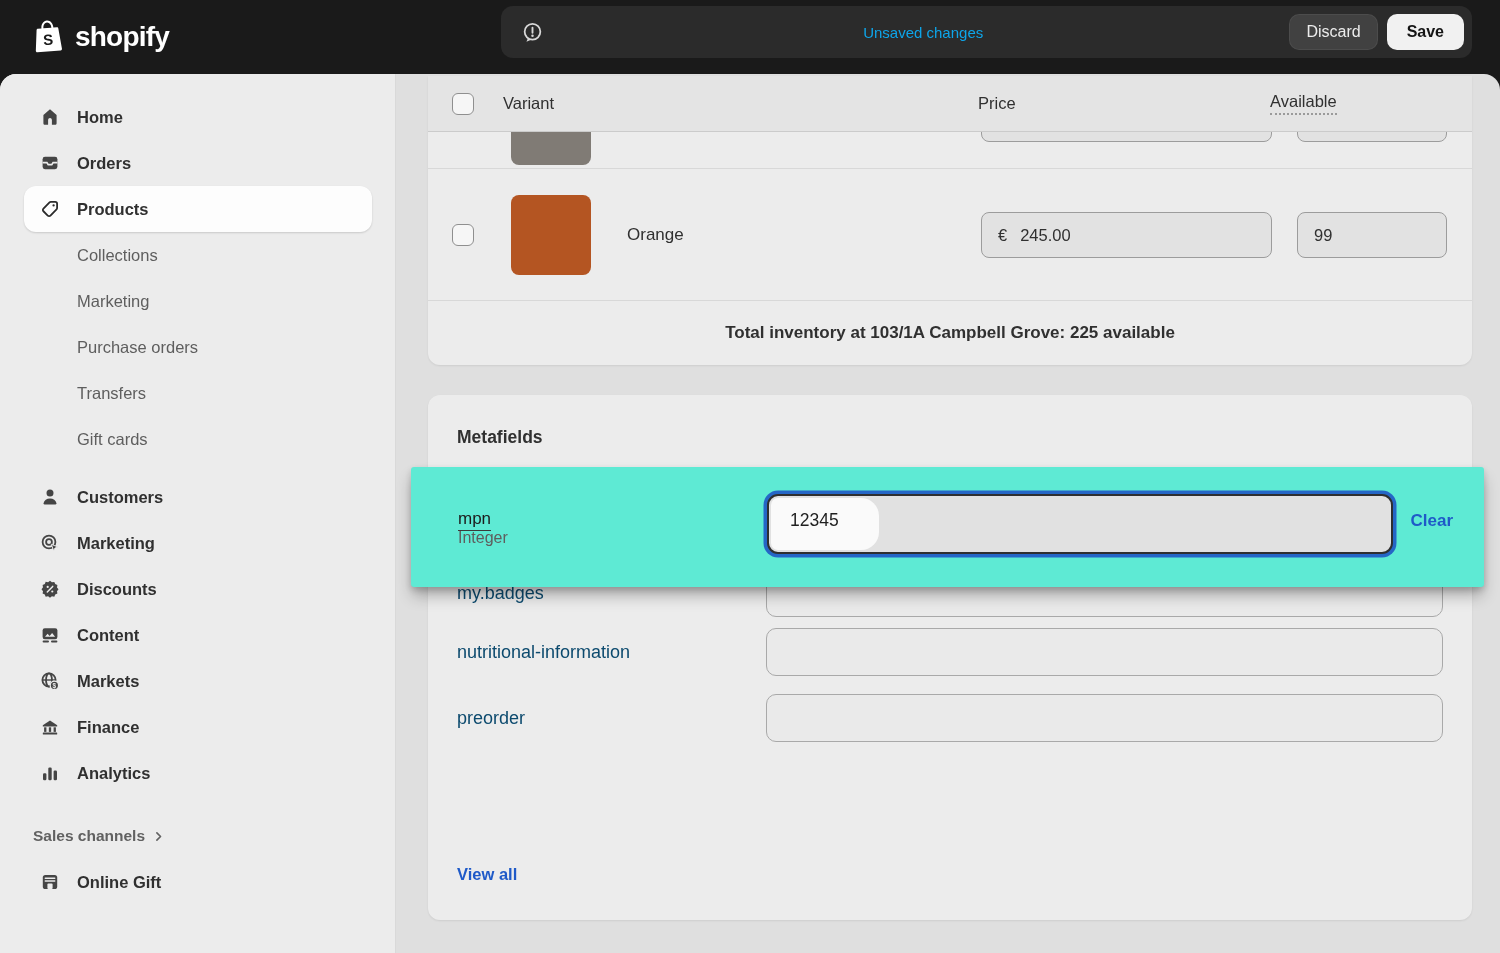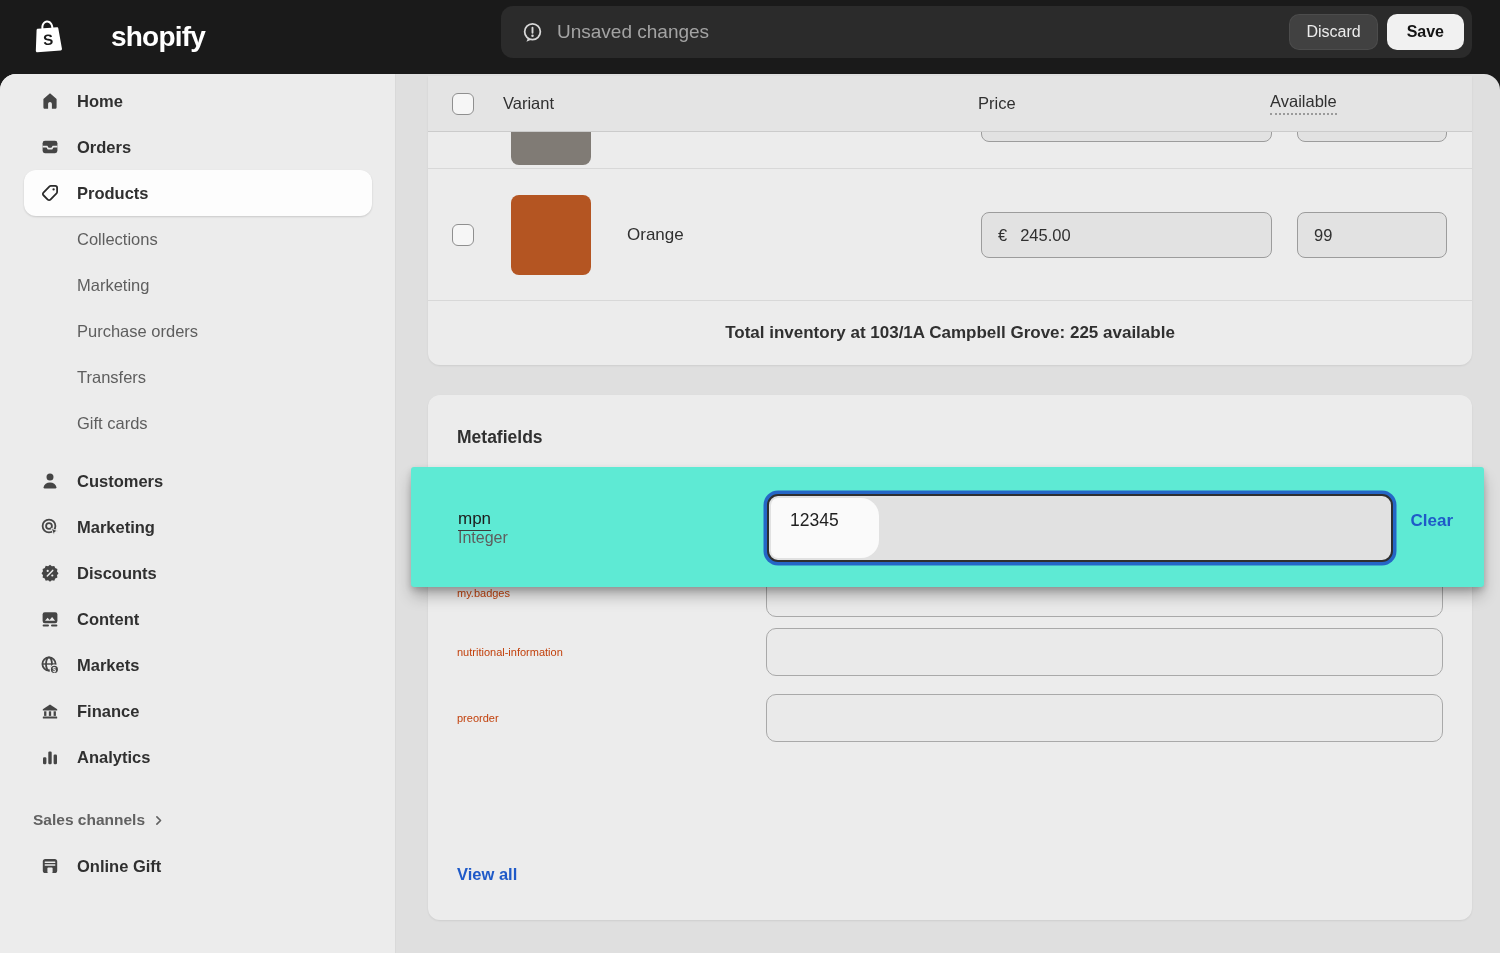--- a/index.html
+++ b/index.html
@@ -3,32 +3,32 @@
 <meta charset="utf-8">
 <style>
   * { margin:0; padding:0; box-sizing:border-box; }
   html,body { width:1500px; height:953px; overflow:hidden; }
   body { font-family:"Liberation Sans","DejaVu Sans",sans-serif; background:#1a1a1a; position:relative; color:#303030; }
 
   
   .topbar { position:absolute; top:0; left:0; right:0; height:74px; background:#1a1a1a; }
   .brand { position:absolute; left:30px; top:0; height:74px; display:flex; align-items:center; gap:9px; }
   .brand svg { display:block; }
-  .brand-word { color:#ffffff; font-size:28px; font-weight:700; letter-spacing:-0.8px;margin-left:36px; }
+  .brand-word { color:#ffffff; font-size:28px; font-weight:700; letter-spacing:-0.8px; }
   .savebar { position:absolute; left:501px; right:28px; top:6px; height:52px; background:#2b2b2b; border-radius:12px; display:flex; align-items:center; padding:0 8px 0 20px; }
-  .savebar-msg { color:#a3a3a3; font-size:19px; margin-left:13px; flex:1; }
+  .savebar-msg { color:#0ea5e9; font-size:15px; margin-left:13px; flex:1;text-align:center; }
   .btn { border-radius:10px; height:36px; display:flex; align-items:center; padding:12px 17px; font-size:16px; cursor:pointer; }
   .btn-discard { background:#414141; color:#ececec; margin-right:9px; box-shadow:inset 0 0 0 1px rgba(255,255,255,0.06); }
   .btn-save { background:#f1f1f1; color:#141414; font-weight:700; padding:0 20px; }
 
   
   .frame { position:absolute; top:74px; left:0; right:0; bottom:0; background:#dfdfdf; border-radius:16px 16px 0 0; overflow:hidden; }
 
   
-  .sidebar { position:absolute; left:0; top:0; bottom:0; width:396px; background:#ececec; border-right:1px solid rgba(0,0,0,0.08); padding-top:4px; }
+  .sidebar { position:absolute; left:0; top:0; bottom:0; width:396px; background:#ececec; border-right:1px solid rgba(0,0,0,0.08); padding-top:20px; }
   .nav-item { width:348px; margin-left:24px; height:46px; border-radius:12px; display:flex; align-items:center; padding-left:16px; cursor:pointer; }
   .nav-item .nav-icon { width:20px; height:20px; margin-right:17px; flex:0 0 20px; }
   .nav-item .nav-label { font-size:16.5px; font-weight:700; color:#303030; }
   .nav-item.sub { padding-left:53px; }
   .nav-item.sub .nav-label { font-weight:400; color:#5e5e5e; }
   .nav-item.selected { background:#fdfdfd; box-shadow:0 1px 2px rgba(0,0,0,0.15); }
   .nav-gap-sm { height:12px; } .nav-gap-md { height:17px; }
   .nav-heading { height:46px; margin-left:33px; display:flex; align-items:center; gap:7px; color:#616161; font-size:15.5px; font-weight:700; cursor:pointer; }
 
   
@@ -56,29 +56,29 @@
   .cell-input { position:absolute; top:43px; height:46px; background:#e2e2e2; border:1px solid #9c9c9c; border-radius:8px; display:flex; align-items:center; padding:0 16px; font-size:16.5px; color:#303030; cursor:text; }
   .cell-input.cprice { left:553px; width:291px; }
   .cell-input.cprice .cur { margin-right:13px; }
   .cell-input.cavail { left:869px; width:150px; }
   .vt-total { height:64px; display:flex; align-items:center; justify-content:center; font-size:17px; font-weight:700; color:#303030; }
 
   
   .metafields-card { top:321px; height:525px; border-radius:12px; }
   .mf-title { position:absolute; left:29px; top:32px; font-size:17.5px; font-weight:700; }
   .mf-row { position:absolute; left:0; right:0; height:48px; }
-  .mf-row .mf-label { position:absolute; left:29px; top:0; height:48px; display:flex; align-items:center; font-size:11px; color:#c2410c;text-align:center; }
+  .mf-row .mf-label { position:absolute; left:29px; top:0; height:48px; display:flex; align-items:center; font-size:18px; color:#0c4a6e;text-align:center; }
   .mf-row .mf-field { position:absolute; left:338px; right:29px; top:0; height:48px; background:#eaeaea; border:1px solid #a9a9a9; border-radius:10px; cursor:text; }
   .view-all { position:absolute; left:29px; top:470px; color:#1f5ac8; font-size:16.5px; font-weight:700; cursor:pointer; }
 
   
   .mpn-panel { position:absolute; left:14px; right:16px; top:393px; height:120px; background:#5eead4; border-radius:3px; box-shadow:0 10px 16px -2px rgba(0,0,0,0.30), 0 3px 6px rgba(0,0,0,0.16); z-index:6; }
   .mpn-key { position:absolute; left:47px; top:42px; font-size:17px; color:#1c1c1c; border-bottom:1.5px solid #3a3a3a; padding-bottom:1px; cursor:help; }
   .mpn-type { position:absolute; left:47px; top:62px; font-size:16px; color:#5e5e5e; }
-  .mpn-input { position:absolute; left:356px; width:626px; top:27px; height:68px; background:#e1e1e1; border:2px solid #2f2f2f; border-radius:11px; box-shadow:0 0 0 3.5px #2566c6; cursor:text; }
+  .mpn-input { position:absolute; left:356px; width:626px; top:27px; height:60px; background:#e1e1e1; border:2px solid #2f2f2f; border-radius:11px; box-shadow:0 0 0 3.5px #2566c6; cursor:text; }
   .autofill-pill { position:absolute; left:2px; top:2px; bottom:2px; width:108px; background:#fafafa; border-radius:7px 18px 18px 7px; }
   .mpn-value { position:absolute; left:21px; top:0; height:49px; display:flex; align-items:center; font-size:17.5px; color:#1f1f1f; }
   .mpn-clear { position:absolute; right:31px; top:44px; color:#1f5ac8; font-size:17px; font-weight:700; cursor:pointer; }
 
   .icon-fill { fill:#454545; }
   .icon-stroke { fill:none; stroke:#454545; stroke-width:1.8; }
 </style>
 </head>
 <body>
 

